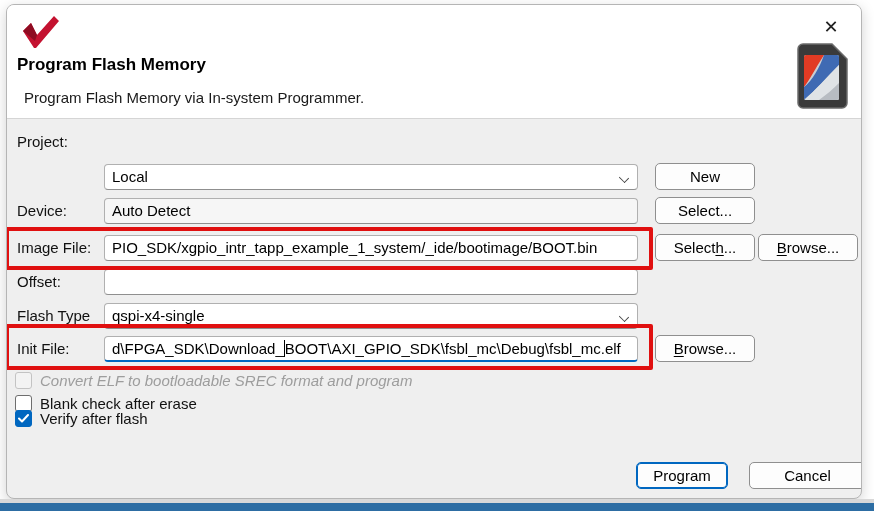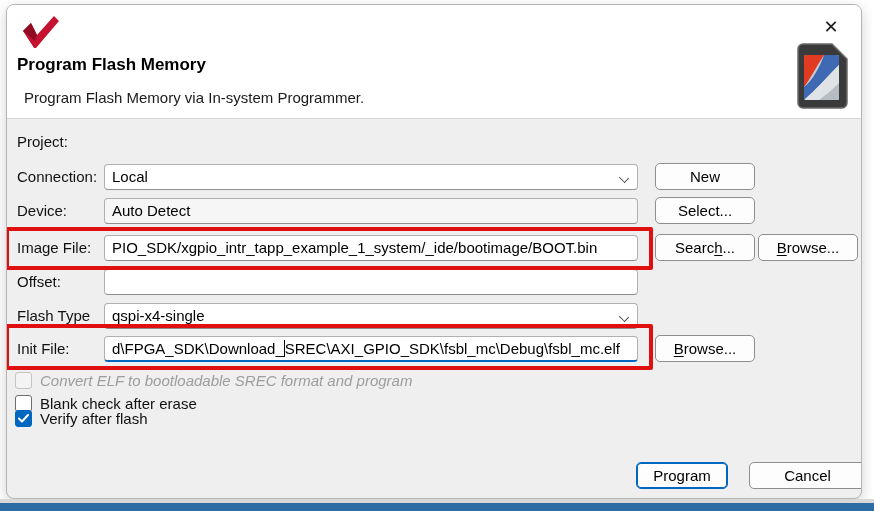--- a/index.html
+++ b/index.html
@@ -83,60 +83,59 @@
       <rect x="9" y="12" width="35" height="45" fill="#c9cdd2"></rect>
       <path d="M9 12 h20 C20 26 14 38 9 44 Z" fill="#e23b24"></path>
       <path d="M29 12 h15 v10 C33 33 20 48 9 57 v-13 C17 38 25 24 29 12 Z" fill="#3f6ab3"></path>
       <path d="M44 22 v35 h-35 C20 48 33 33 44 22 Z" fill="#dfe3e6"></path>
       <path d="M44 40 v17 h-20 C31 52 38 46 44 40 Z" fill="#b7bcc2"></path>
     </g>
   </svg>
 
   <div class="row-label" style="top:124px;">Project:</div>
 
-  <div class="row-label" style="top:159px;">Connection:</div>
   <div class="field" style="top:159px;">
     <span>Local</span>
     <span class="chevron"></span>
   </div>
   <div class="btn col1" style="top:158px;">New</div>
 
   <div class="row-label" style="top:193px;">Device:</div>
   <div class="field readonly" style="top:193px;">
     <span>Auto Detect</span>
   </div>
   <div class="btn col1" style="top:192px;">Select...</div>
 
   <div class="hl-box" style="left:-2px; top:222px; width:648px; height:43px;"></div>
   <div class="row-label" style="top:230px;">Image File:</div>
   <div class="field" style="top:230px;">
     <span>PIO_SDK/xgpio_intr_tapp_example_1_system/_ide/bootimage/BOOT.bin</span>
   </div>
   <div class="btn col1" style="top:229px;">
-    <span><span>Searc</span><u>h</u><span>...</span></span>
+    <span><span>Select</span><u>h</u><span>...</span></span>
   </div>
   <div class="btn col2" style="top:229px;">
     <span><u>B</u><span>rowse...</span></span>
   </div>
 
   <div class="row-label" style="top:264px;">Offset:</div>
   <div class="field" style="top:264px;">
     <span></span>
   </div>
 
   <div class="row-label" style="top:298px;">Flash Type</div>
   <div class="field" style="top:298px;">
     <span>qspi-x4-single</span>
     <span class="chevron"></span>
   </div>
 
   <div class="hl-box" style="left:-2px; top:319px; width:648px; height:46px;"></div>
   <div class="row-label" style="top:331px;">Init File:</div>
   <div class="field focused" style="top:331px;">
-    <span>d\FPGA_SDK\Download_</span><span class="caret"></span><span>SREC\AXI_GPIO_SDK\fsbl_mc\Debug\fsbl_mc.elf</span>
+    <span>d\FPGA_SDK\Download_</span><span class="caret"></span><span>BOOT\AXI_GPIO_SDK\fsbl_mc\Debug\fsbl_mc.elf</span>
   </div>
   <div class="btn col1" style="top:330px;">
     <span><u>B</u><span>rowse...</span></span>
   </div>
 
   <div class="cb-row disabled" style="top:367px;font-style:italic;">
     <span class="cb-box">
       
     </span>
     <span class="cb-label">Convert ELF to bootloadable SREC format and program</span>

